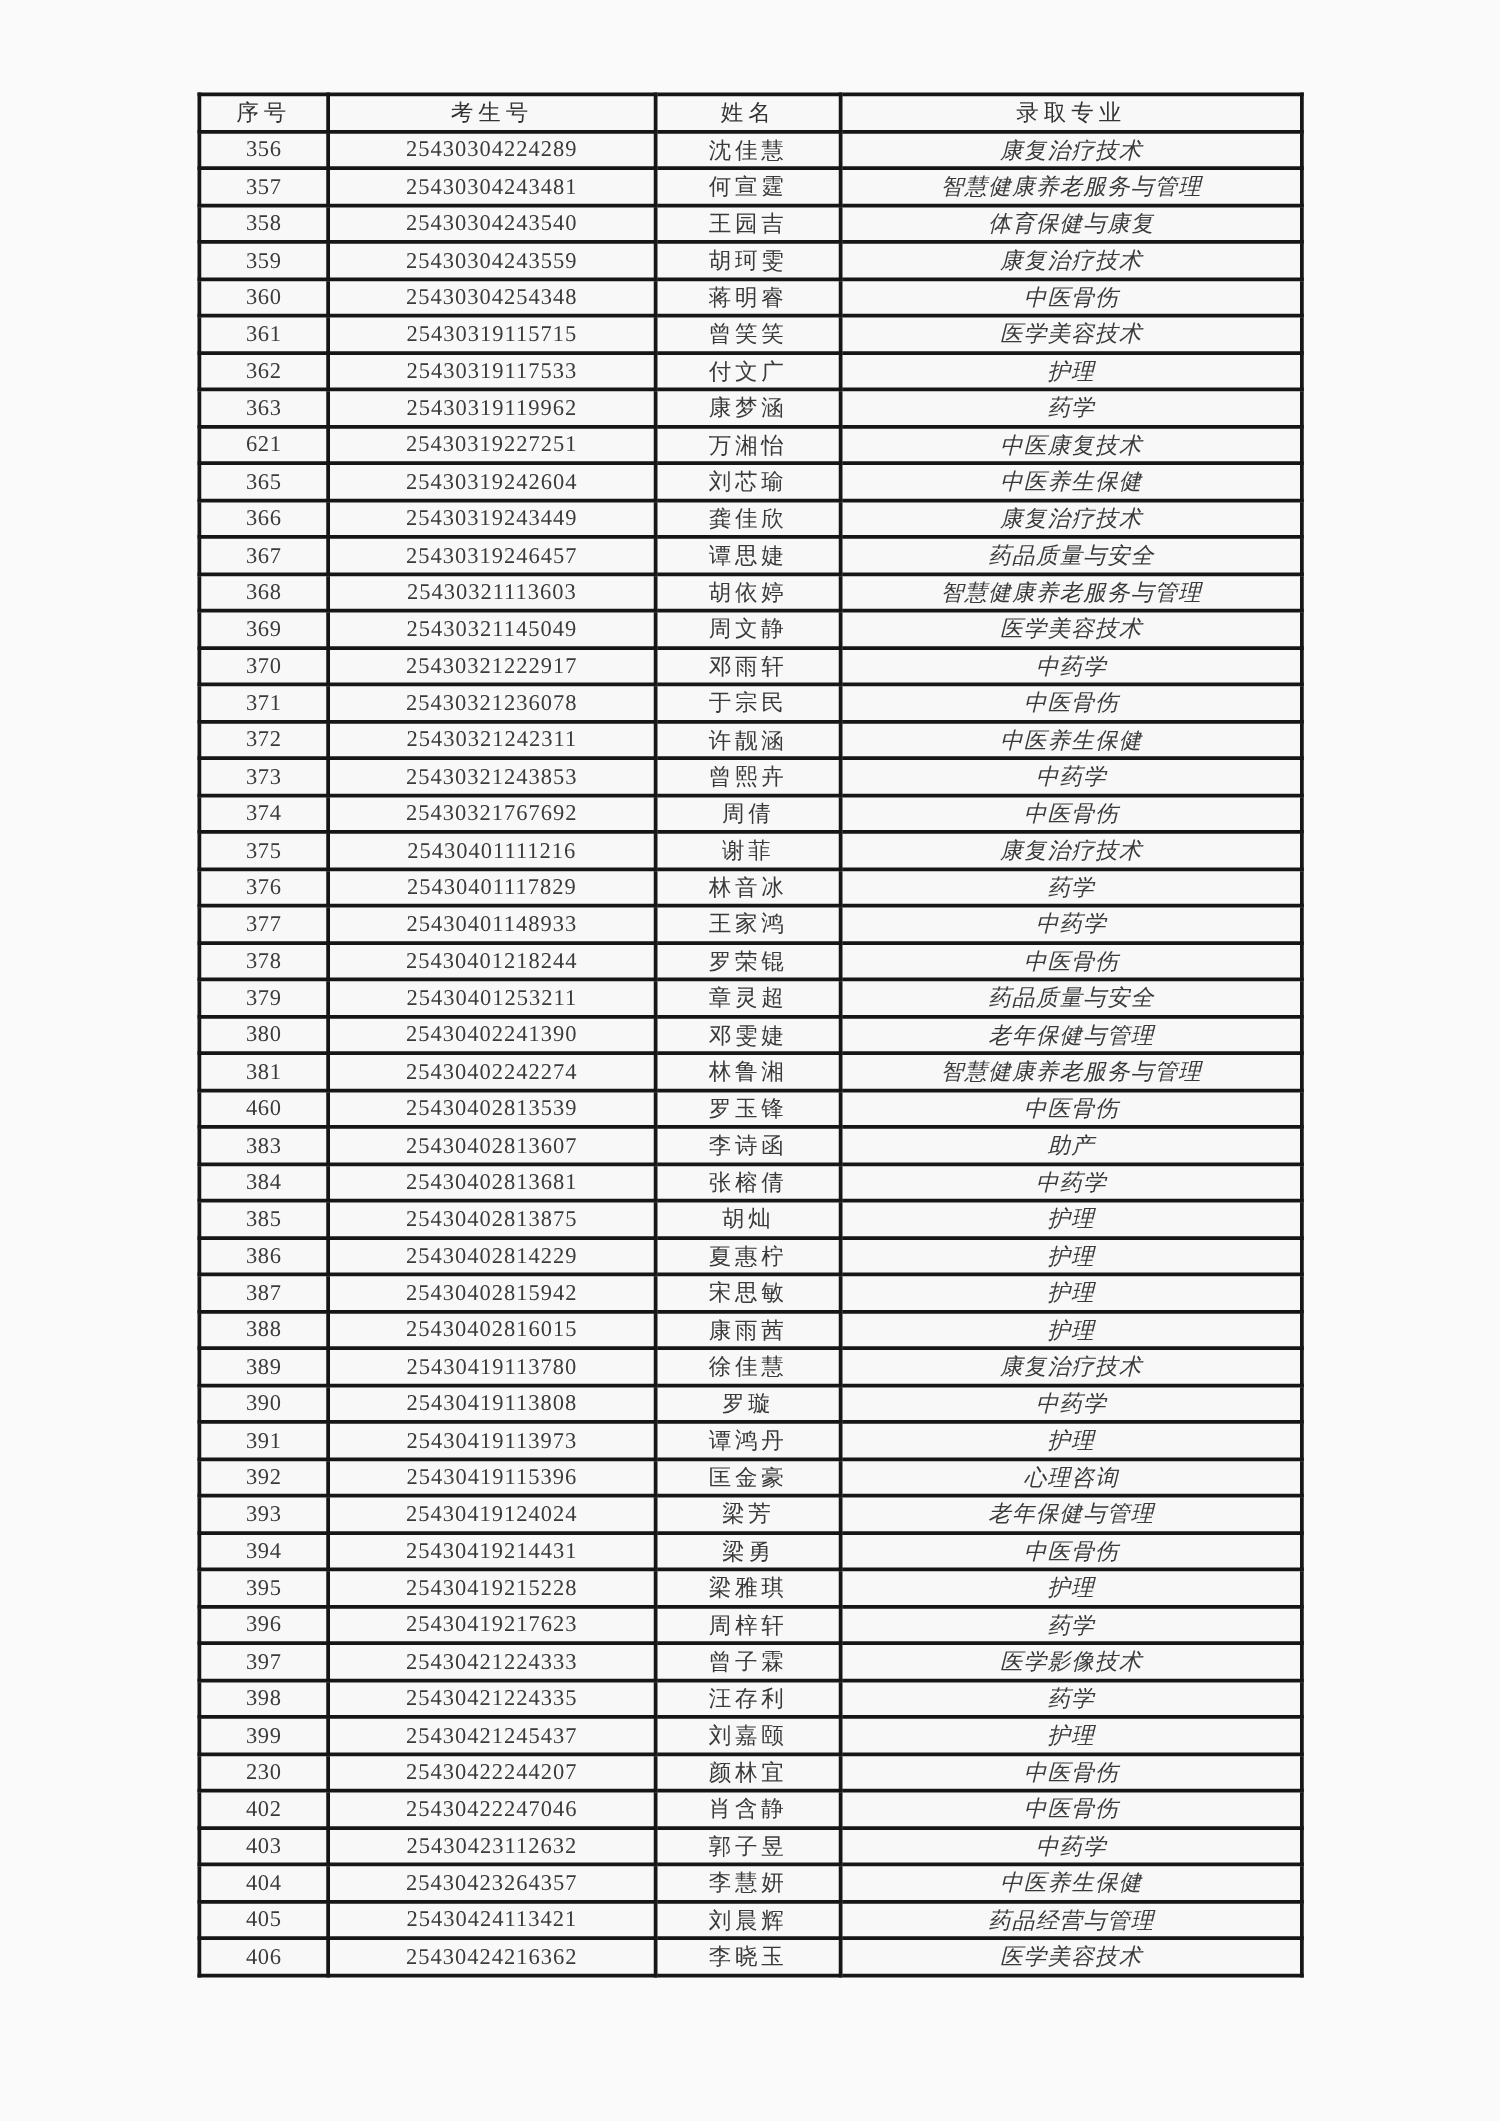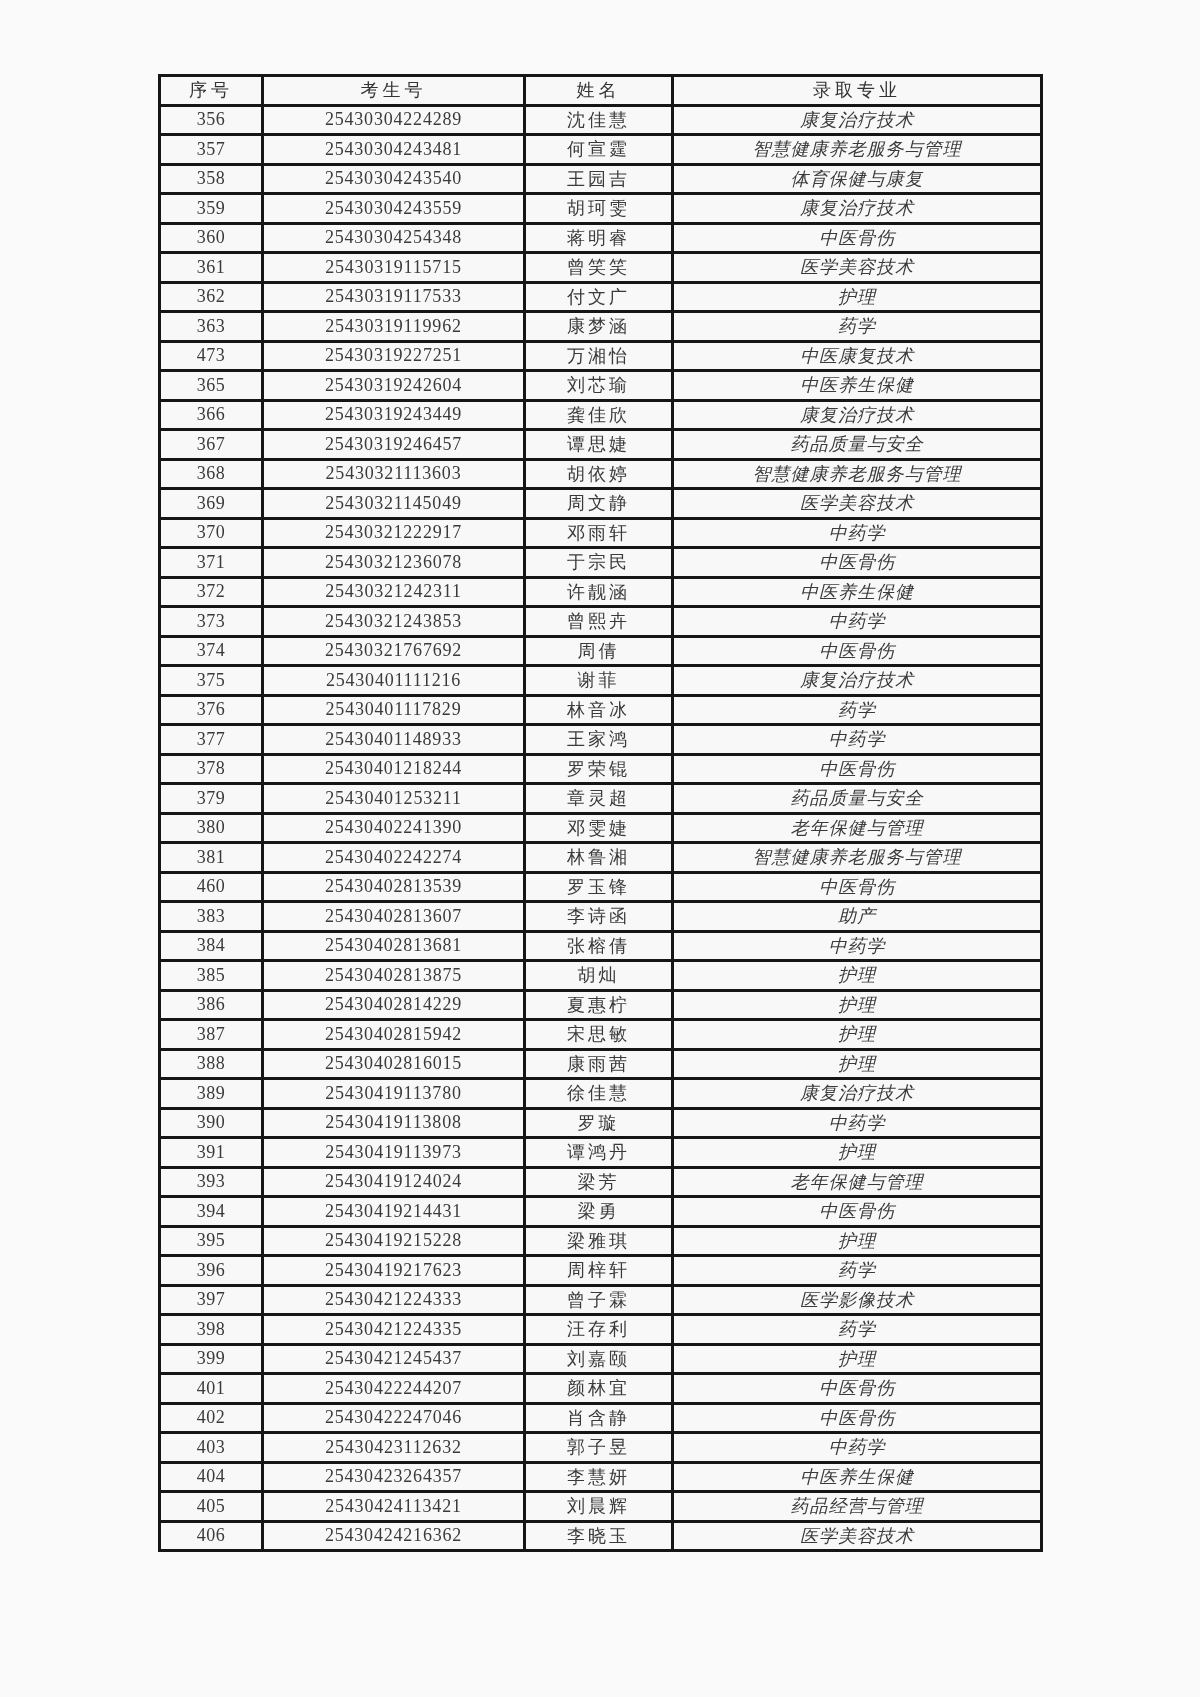--- a/index.html
+++ b/index.html
@@ -126,21 +126,21 @@
           <td class="cell-name">付文广</td>
           <td class="cell-major">护理</td>
         </tr>
         <tr>
           <td class="cell-seq">363</td>
           <td class="cell-exam-id">25430319119962</td>
           <td class="cell-name">康梦涵</td>
           <td class="cell-major">药学</td>
         </tr>
         <tr>
-          <td class="cell-seq">473</td>
+          <td class="cell-seq">621</td>
           <td class="cell-exam-id">25430319227251</td>
           <td class="cell-name">万湘怡</td>
           <td class="cell-major">中医康复技术</td>
         </tr>
         <tr>
           <td class="cell-seq">365</td>
           <td class="cell-exam-id">25430319242604</td>
           <td class="cell-name">刘芯瑜</td>
           <td class="cell-major">中医养生保健</td>
         </tr>
@@ -294,20 +294,26 @@
           <td class="cell-name">罗璇</td>
           <td class="cell-major">中药学</td>
         </tr>
         <tr>
           <td class="cell-seq">391</td>
           <td class="cell-exam-id">25430419113973</td>
           <td class="cell-name">谭鸿丹</td>
           <td class="cell-major">护理</td>
         </tr>
         <tr>
+          <td class="cell-seq">392</td>
+          <td class="cell-exam-id">25430419115396</td>
+          <td class="cell-name">匡金豪</td>
+          <td class="cell-major">心理咨询</td>
+        </tr>
+        <tr>
           <td class="cell-seq">393</td>
           <td class="cell-exam-id">25430419124024</td>
           <td class="cell-name">梁芳</td>
           <td class="cell-major">老年保健与管理</td>
         </tr>
         <tr>
           <td class="cell-seq">394</td>
           <td class="cell-exam-id">25430419214431</td>
           <td class="cell-name">梁勇</td>
           <td class="cell-major">中医骨伤</td>
@@ -336,21 +342,21 @@
           <td class="cell-name">汪存利</td>
           <td class="cell-major">药学</td>
         </tr>
         <tr>
           <td class="cell-seq">399</td>
           <td class="cell-exam-id">25430421245437</td>
           <td class="cell-name">刘嘉颐</td>
           <td class="cell-major">护理</td>
         </tr>
         <tr>
-          <td class="cell-seq">401</td>
+          <td class="cell-seq">230</td>
           <td class="cell-exam-id">25430422244207</td>
           <td class="cell-name">颜林宜</td>
           <td class="cell-major">中医骨伤</td>
         </tr>
         <tr>
           <td class="cell-seq">402</td>
           <td class="cell-exam-id">25430422247046</td>
           <td class="cell-name">肖含静</td>
           <td class="cell-major">中医骨伤</td>
         </tr>

